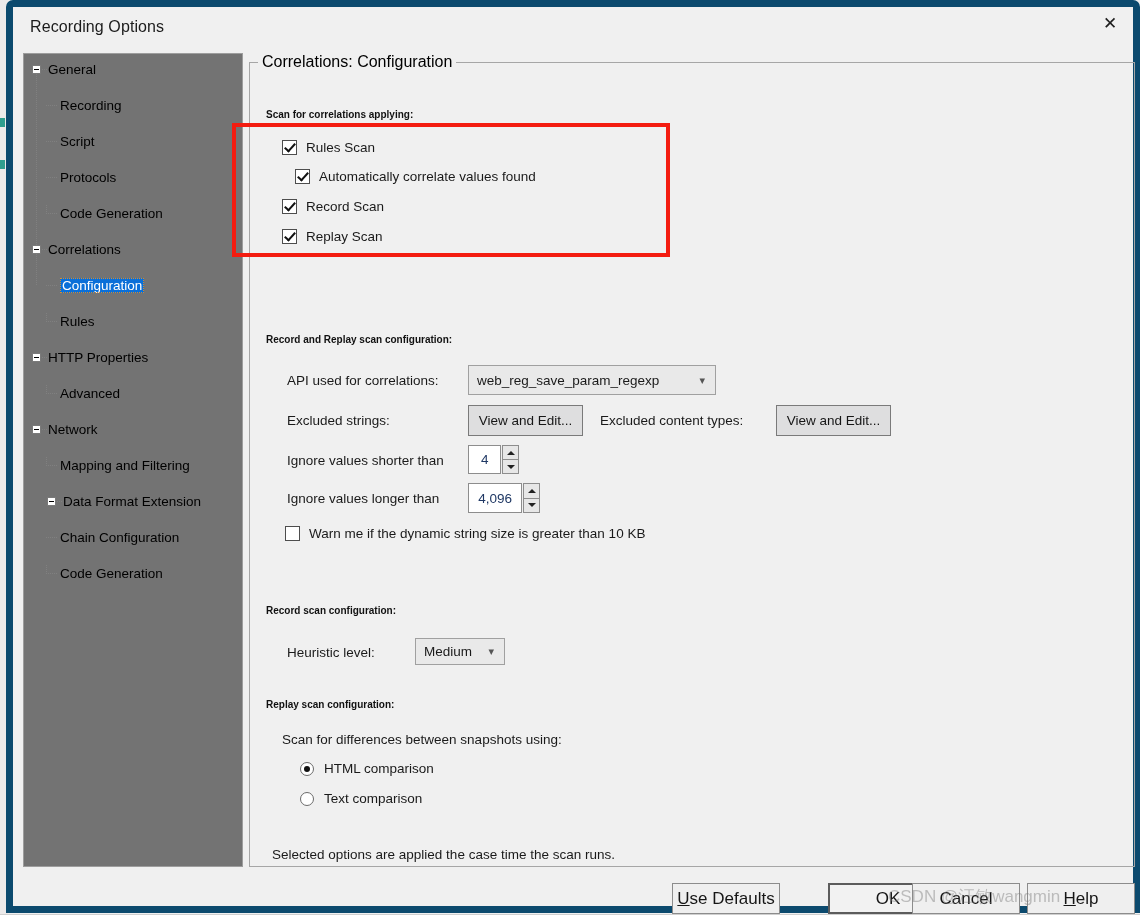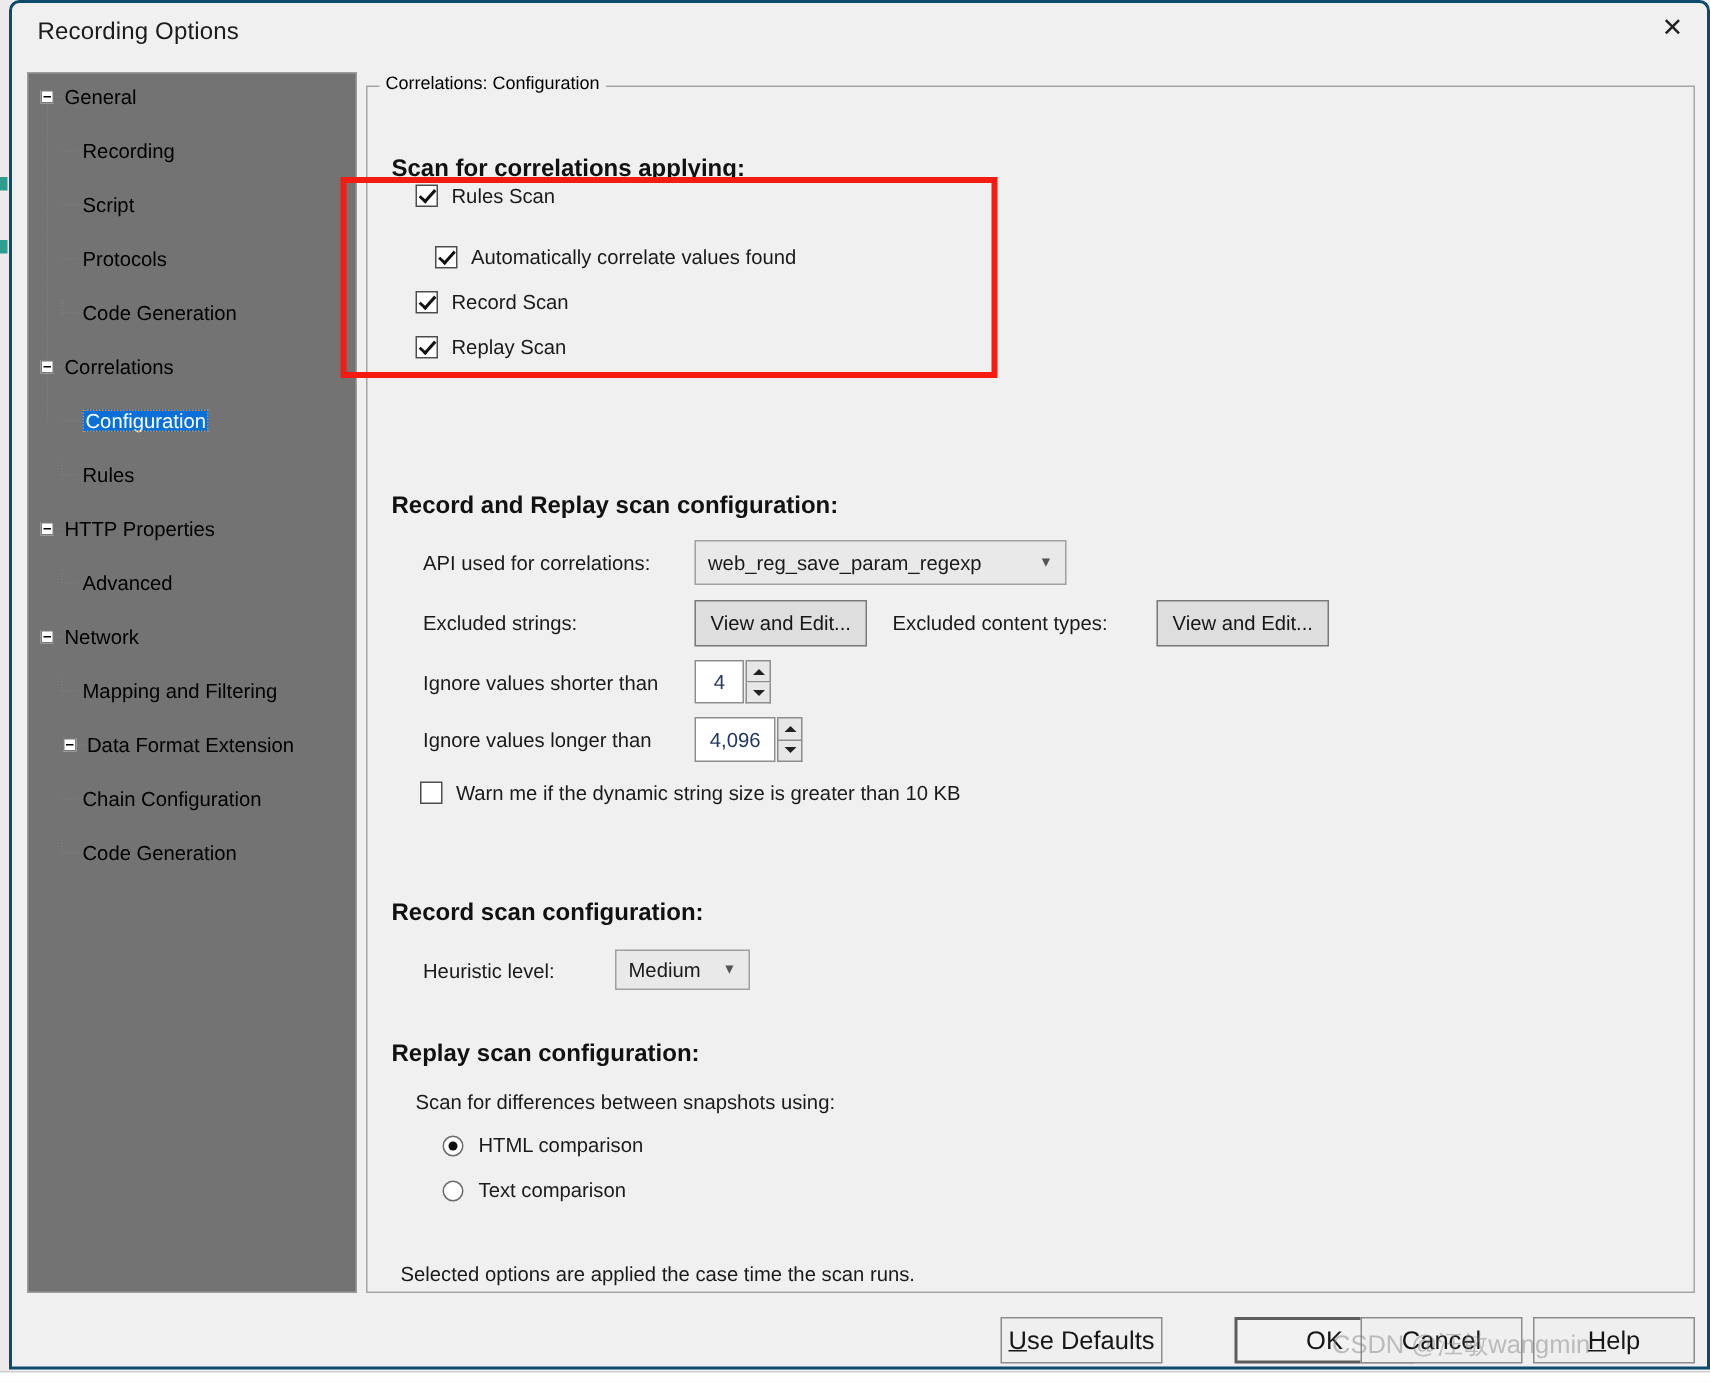--- a/index.html
+++ b/index.html
@@ -35,21 +35,21 @@
     background: #2f9e8f;
   }
 
   
   .dialog {
     position: absolute;
     left: 6px; top: 0px;
     width: 1134px;
     height: 913px;
     background: #f0f0f0;
-    border: 2px solid #0c4a6e;
+    border: 7px solid #0c4a6e;
     border-top-left-radius: 7px;
     border-top-right-radius: 7px;
     box-sizing: border-box;
     padding-left: 32px;
   }
   .titlebar {
     position: absolute;
     left: 0; top: 0;
     width: 100%; height: 41px;
     box-sizing: border-box;
@@ -157,31 +157,31 @@
     left: 236px; top: 55px;
     width: 886px; height: 805px;
     border: 1px solid #a6a6a6;
     box-sizing: border-box;
   }
   .groupbox-title {
     position: absolute;
     left: 245px; top: 46px;
     background: #f0f0f0;
     padding: 0 4px;
-    font-size: 12px;
+    font-size: 16px;
     color: #000;
   }
 
   
   .content { position: absolute; left: 236px; top: 55px; width: 886px; height: 805px; }
 
   .section-head {
     position: absolute;
     font-weight: bold;
-    font-size: 16px;
+    font-size: 10px;
     color: #111;
   }
   .plain {
     position: absolute;
     font-size: 13.5px;
     color: #1a1a1a;
     white-space: nowrap;
   }
 
   
@@ -467,21 +467,21 @@
       </div>
     </div>
 
     <div class="groupbox"></div>
     <div class="groupbox-title">Correlations: Configuration</div>
 
     <div class="content">
 
       <div class="section-head" style="left:17px; top:47px;">Scan for correlations applying:</div>
 
-      <div class="cbrow" style="left:33px; top:66px;">
+      <div class="cbrow" style="left:33px; top:78px;">
         <span class="cbox checked"></span>
         <span class="cblabel">Rules Scan</span>
       </div>
       <div class="cbrow" style="left:46px; top:107px;">
         <span class="cbox checked"></span>
         <span class="cblabel">Automatically correlate values found</span>
       </div>
       <div class="cbrow" style="left:33px; top:137px;">
         <span class="cbox checked"></span>
         <span class="cblabel">Record Scan</span>

